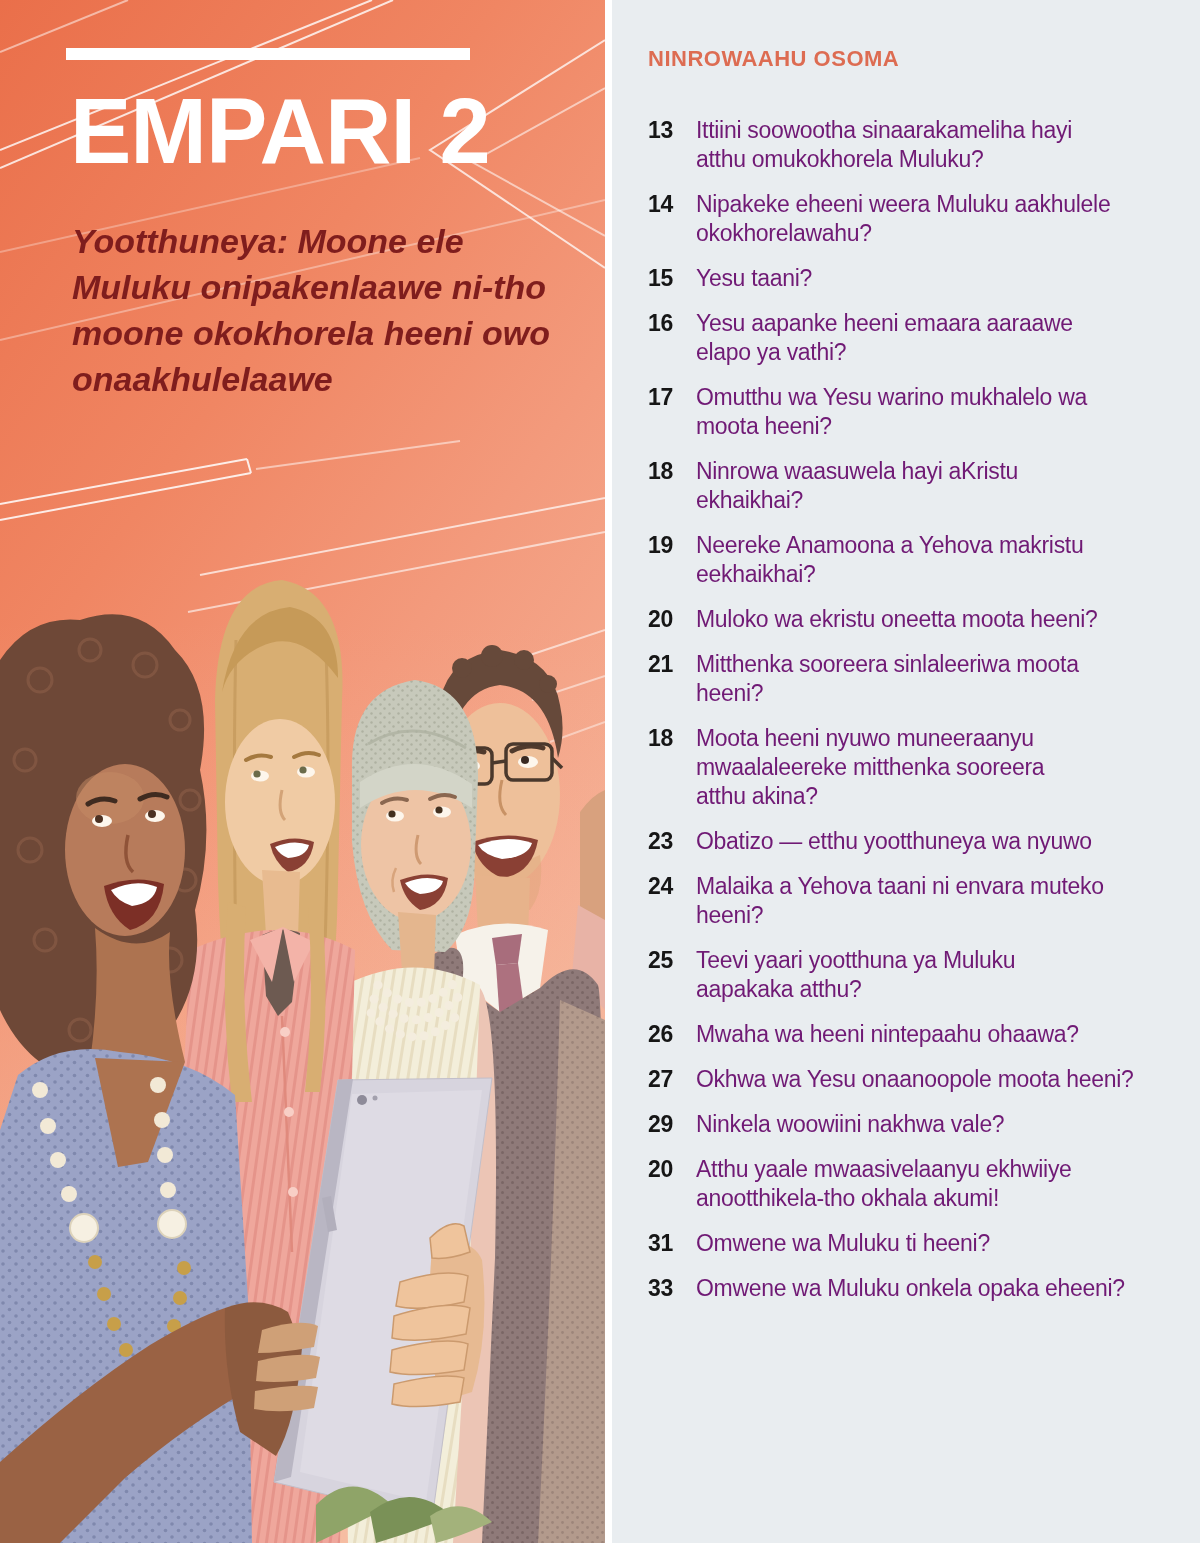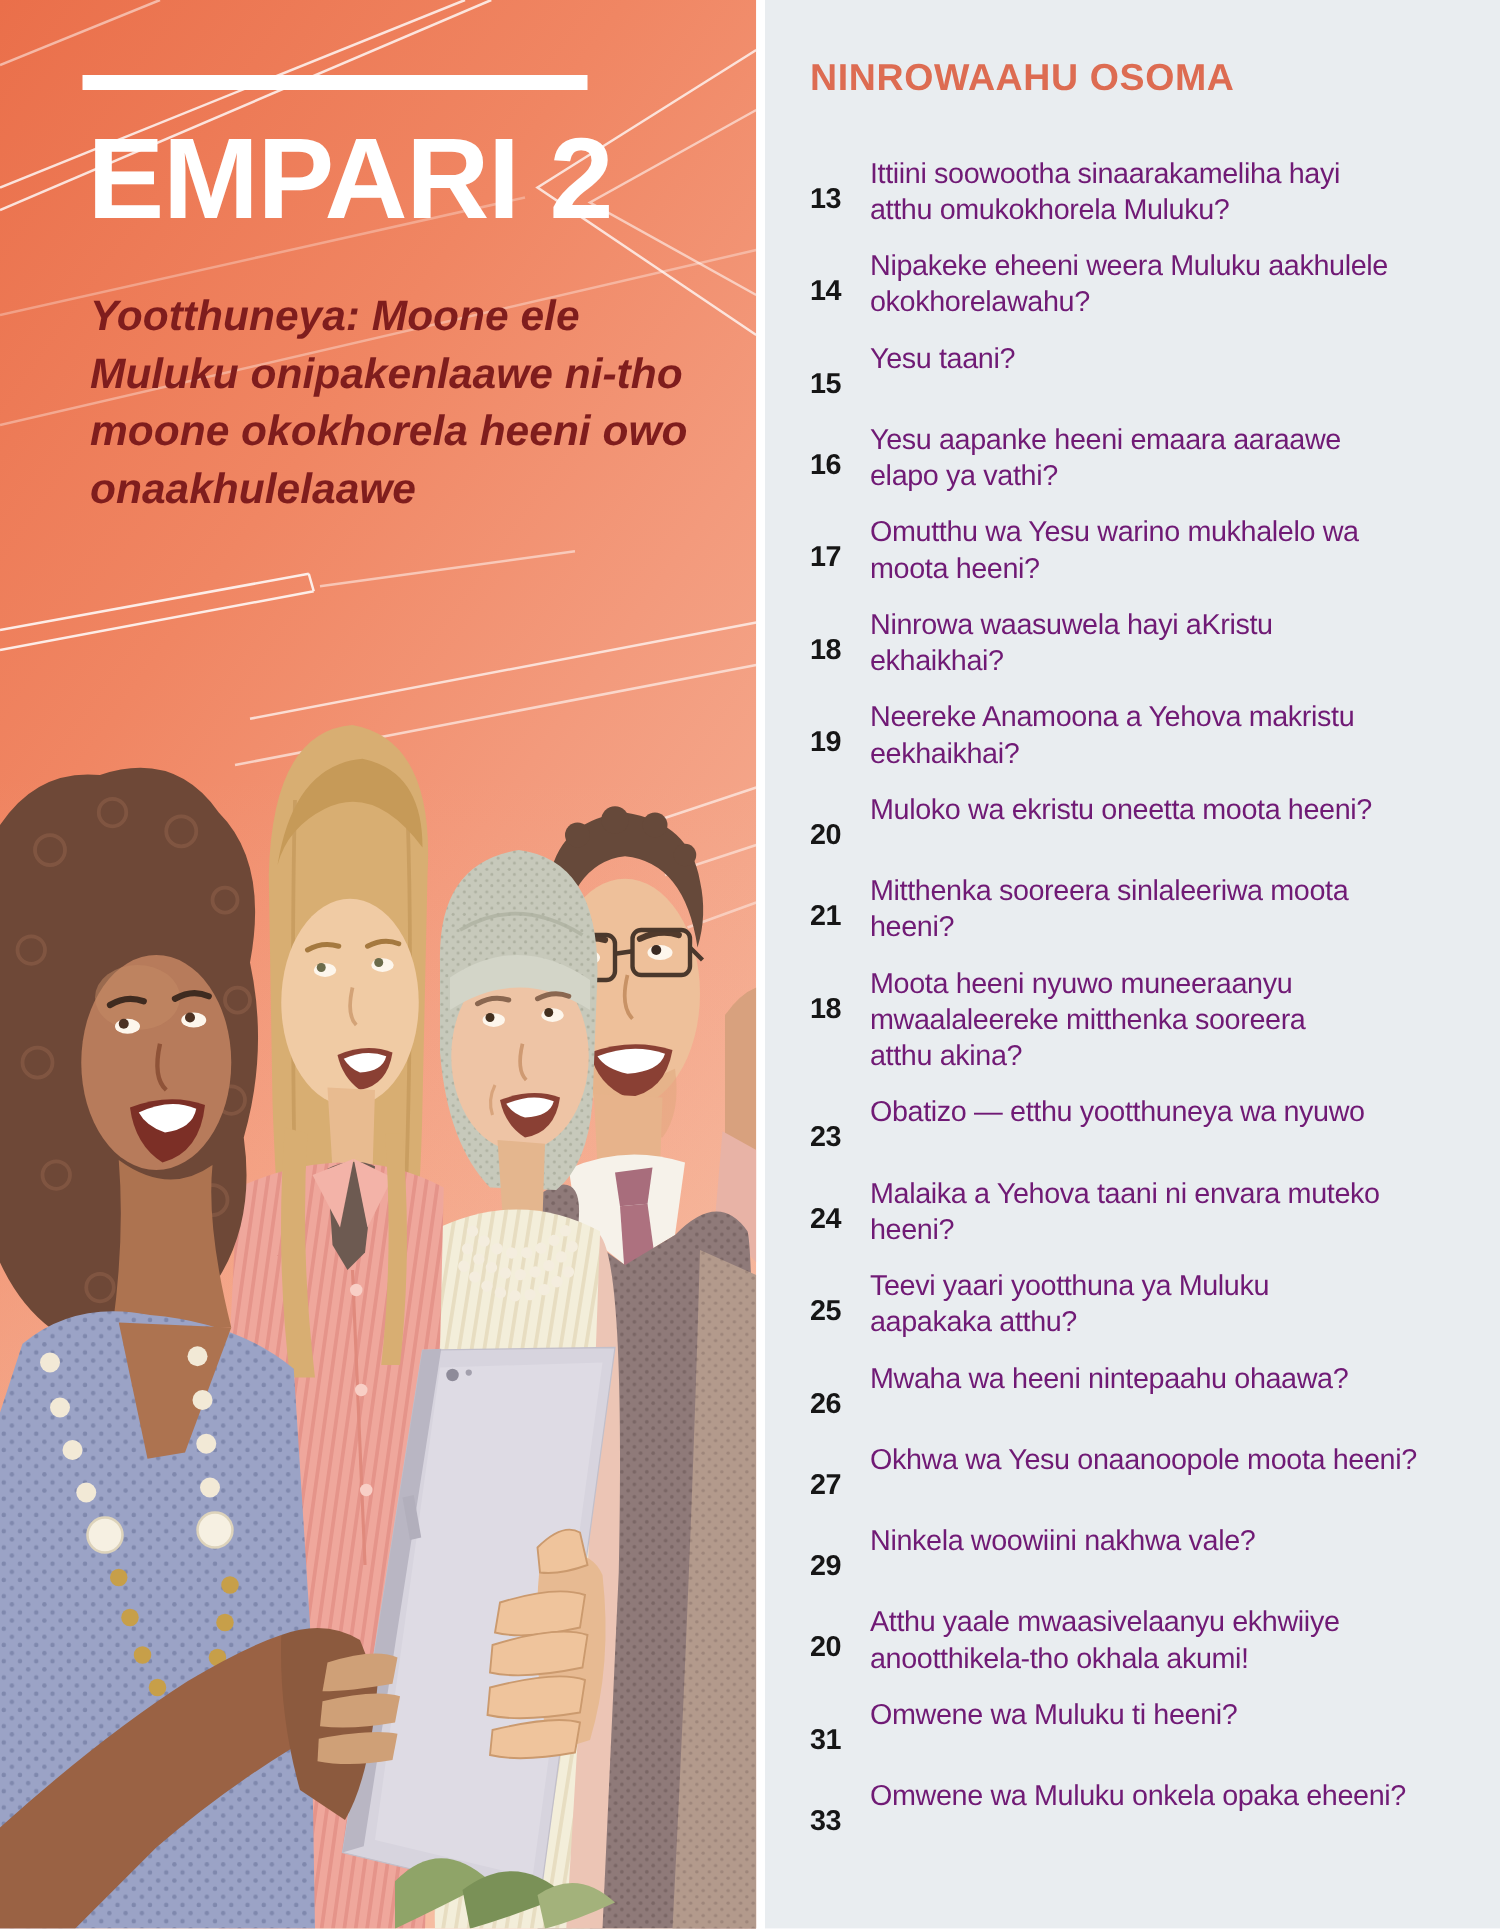--- a/index.html
+++ b/index.html
@@ -3,46 +3,46 @@
 <meta charset="utf-8">
 <style>
   html,body{margin:0;padding:0;background:#ffffff;}
   .page{
     width:1200px;height:1543px;display:flex;overflow:hidden;
     font-family:"Liberation Sans",sans-serif;background:#ffffff;position:relative;
   }
   
   .cover{width:605px;height:1543px;position:relative;flex:0 0 605px;overflow:hidden;}
   .cover svg{position:absolute;inset:0;display:block;}
-  .title-block{position:absolute;top:60px;left:66px;z-index:3;color:#ffffff;}
+  .title-block{position:absolute;top:48px;left:66px;z-index:3;color:#ffffff;}
   .title-bar{width:404px;height:12px;background:#ffffff;}
   .chapter-title{
     margin:25px 0 0 4px;font-size:92px;font-weight:700;line-height:1;
     letter-spacing:-1px;color:#ffffff;
   }
   .chapter-subtitle{
     margin:41px 0 0 6px;font-size:34px;font-style:italic;font-weight:700;
     line-height:46px;white-space:pre-line;color:#7f1d1d;max-width:480px;
   }
   
   .divider{width:7px;flex:0 0 7px;background:#ffffff;}
   
   .toc{
     width:588px;flex:0 0 588px;background:#e9edf0;box-sizing:border-box;
     padding:46px 28px 0 36px;
   }
   .toc-heading{
-    margin:0 0 44px 0;font-size:30px;font-weight:700;letter-spacing:.5px;
+    margin:0 0 44px 0;font-size:22px;font-weight:700;letter-spacing:.5px;
     color:#dd6c52;
   }
   .toc-list{margin:0;padding:0;list-style:none;}
   .toc-item{display:flex;margin:0 0 16px 0;cursor:pointer;}
   .toc-num{
     flex:0 0 48px;font-size:23px;font-weight:700;color:#161616;
-    line-height:29px;letter-spacing:-.3px;margin-top:20px;
+    line-height:29px;letter-spacing:-.3px;
   }
   .toc-text{
     font-size:23px;color:#701a75;line-height:29px;letter-spacing:-.3px;
     white-space:pre-line;
   }
 </style>
 </head>
 <body>
 
 <div class="page">

